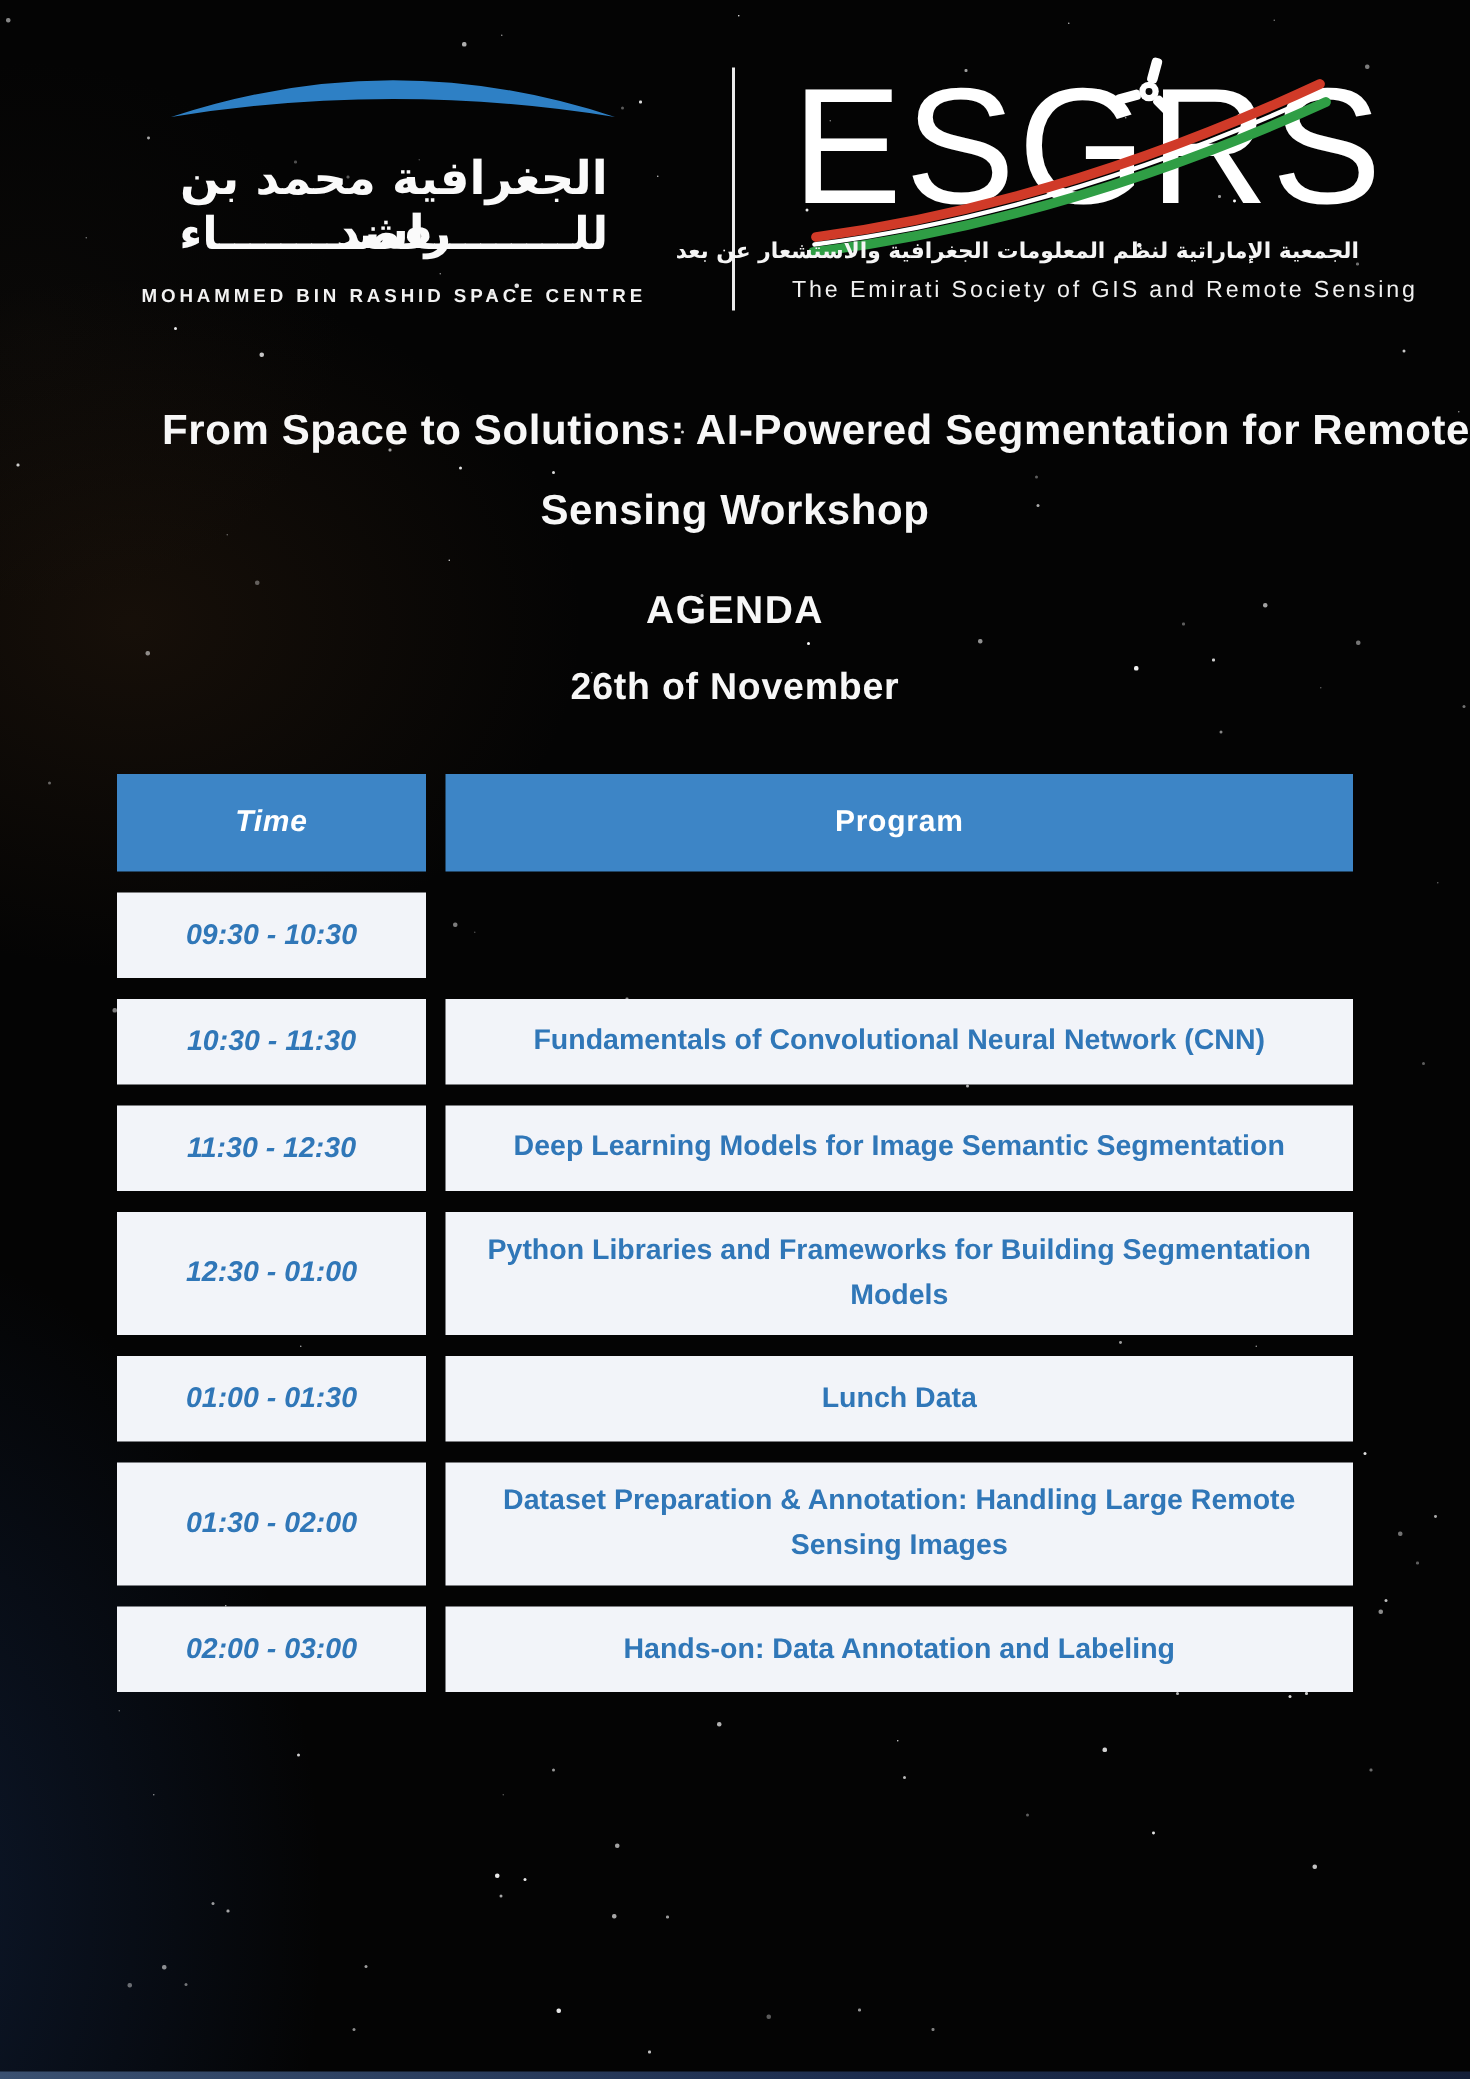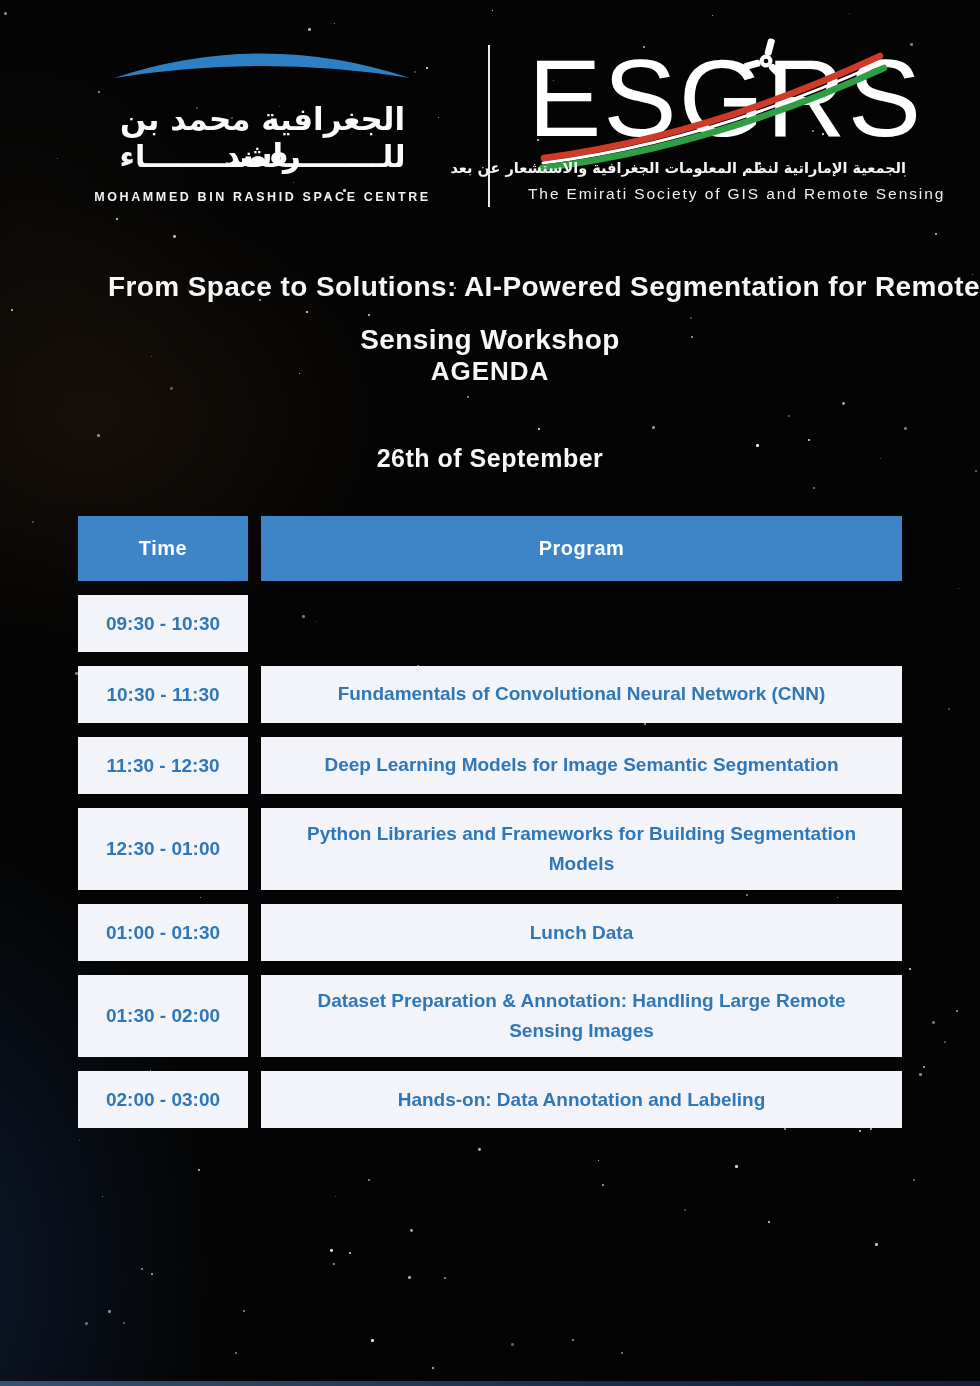--- a/index.html
+++ b/index.html
@@ -44,29 +44,29 @@
   .esgrs-ar { position:absolute; top:118px; width:100%; text-align:center; direction:rtl;
     color:#f5f5f5; font-size:14.5px; font-weight:bold; font-family:"DejaVu Sans", sans-serif; white-space:nowrap; }
   .esgrs-en { position:absolute; top:143px; width:100%; text-align:center; color:#f0f0f0;
     font-size:15.5px; font-weight:400; letter-spacing:1.9px; white-space:nowrap; }
 
   
   .title-line { position:absolute; width:100%; text-align:center; color:#f7f7f7;
     font-weight:bold; z-index:2; }
   .title-1 { top:271px; font-size:28px; letter-spacing:0.4px;text-align:right; }
   .title-2 { top:324px; font-size:28px; letter-spacing:0.4px; }
-  .agenda-label { top:356px; font-size:26px; letter-spacing:1px; }
+  .agenda-label { top:391px; font-size:26px; letter-spacing:1px; }
   .date-label { top:444px; font-size:25px; letter-spacing:0.5px; }
 
   
   .agenda-table { left:78px; top:516px; width:824px; }
   .t-row { display:flex; gap:13px; margin-bottom:14px; }
   .cell { display:flex; align-items:center; justify-content:center; text-align:center; }
-  .cell.time { width:170px; flex:none; background:#f2f4f9; color:#3077b8;
-    font-weight:bold; font-size:19px; min-height:57px; }
+  .cell.time { width:206px; flex:none; background:#f2f4f9; color:#3077b8;
+    font-weight:bold; font-size:19px; min-height:57px;font-style:italic; }
   .cell.program { flex:1; background:#f2f4f9; color:#3077b8; font-weight:bold;
     font-size:19px; line-height:1.58; min-height:57px; padding:11px 28px; }
   .t-row.header .cell { background:#3d85c6; color:#ffffff; min-height:65px; font-size:20px;
     letter-spacing:0.5px; padding-top:0; padding-bottom:0; }
   .t-row.end-row .cell.program { min-height:100px; }
 </style>
 </head>
 <body>
 
 <div class="glow-layer"></div>
@@ -256,21 +256,21 @@
       <circle r="2.3" fill="#0a0a0a"></circle>
     </g>
   </svg>
   <div class="esgrs-ar">الجمعية الإماراتية لنظم المعلومات الجغرافية والاستشعار عن بعد</div>
   <div class="esgrs-en">The Emirati Society of GIS and Remote Sensing</div>
 </div>
 
 <div class="title-line title-1">From Space to Solutions: AI-Powered Segmentation for Remote</div>
 <div class="title-line title-2">Sensing Workshop</div>
 <div class="title-line agenda-label">AGENDA</div>
-<div class="title-line date-label">26th of September</div>
+<div class="title-line date-label">26th of November</div>
 
 <div class="layer agenda-table">
   <div class="t-row header">
     <div class="cell time">Time</div>
     <div class="cell program">Program</div>
   </div>
 
   <div class="t-row">
     <div class="cell time">09:30 - 10:30</div>
   </div>

